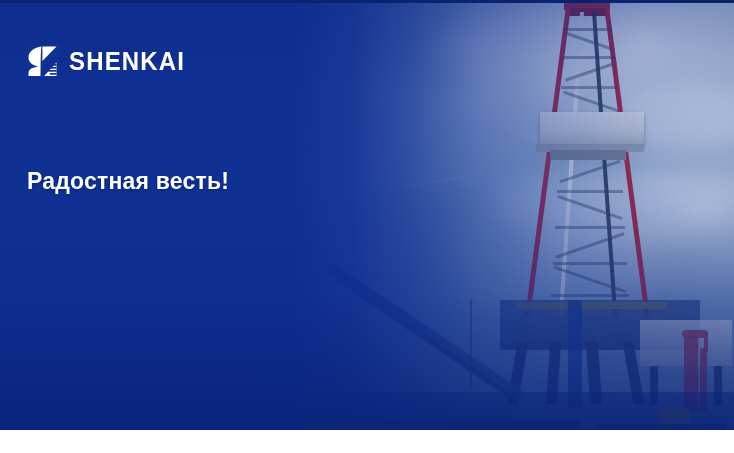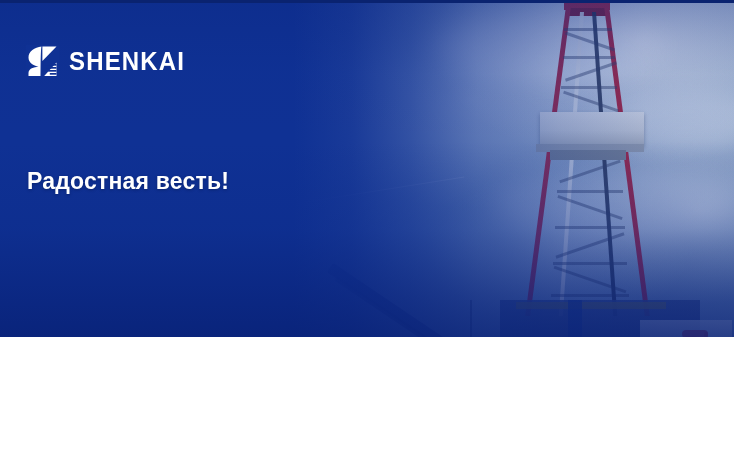--- a/index.html
+++ b/index.html
@@ -1,21 +1,21 @@
 <!DOCTYPE html>
 <html><head>
 <meta charset="utf-8">
 <title>Shenkai Banner</title>
 <style>
   html,body{margin:0;padding:0;background:#fff;}
   body{font-family:"Liberation Sans","DejaVu Sans",sans-serif;}
 
   .banner{
     position:relative;
-    width:734px;height:337px;
+    width:734px;height:430px;
     overflow:hidden;
     background:#0c4a6e;
   }
 
   
   .photo{position:absolute;inset:0;overflow:hidden;}
 
   
   .sky{
     position:absolute;inset:0;

